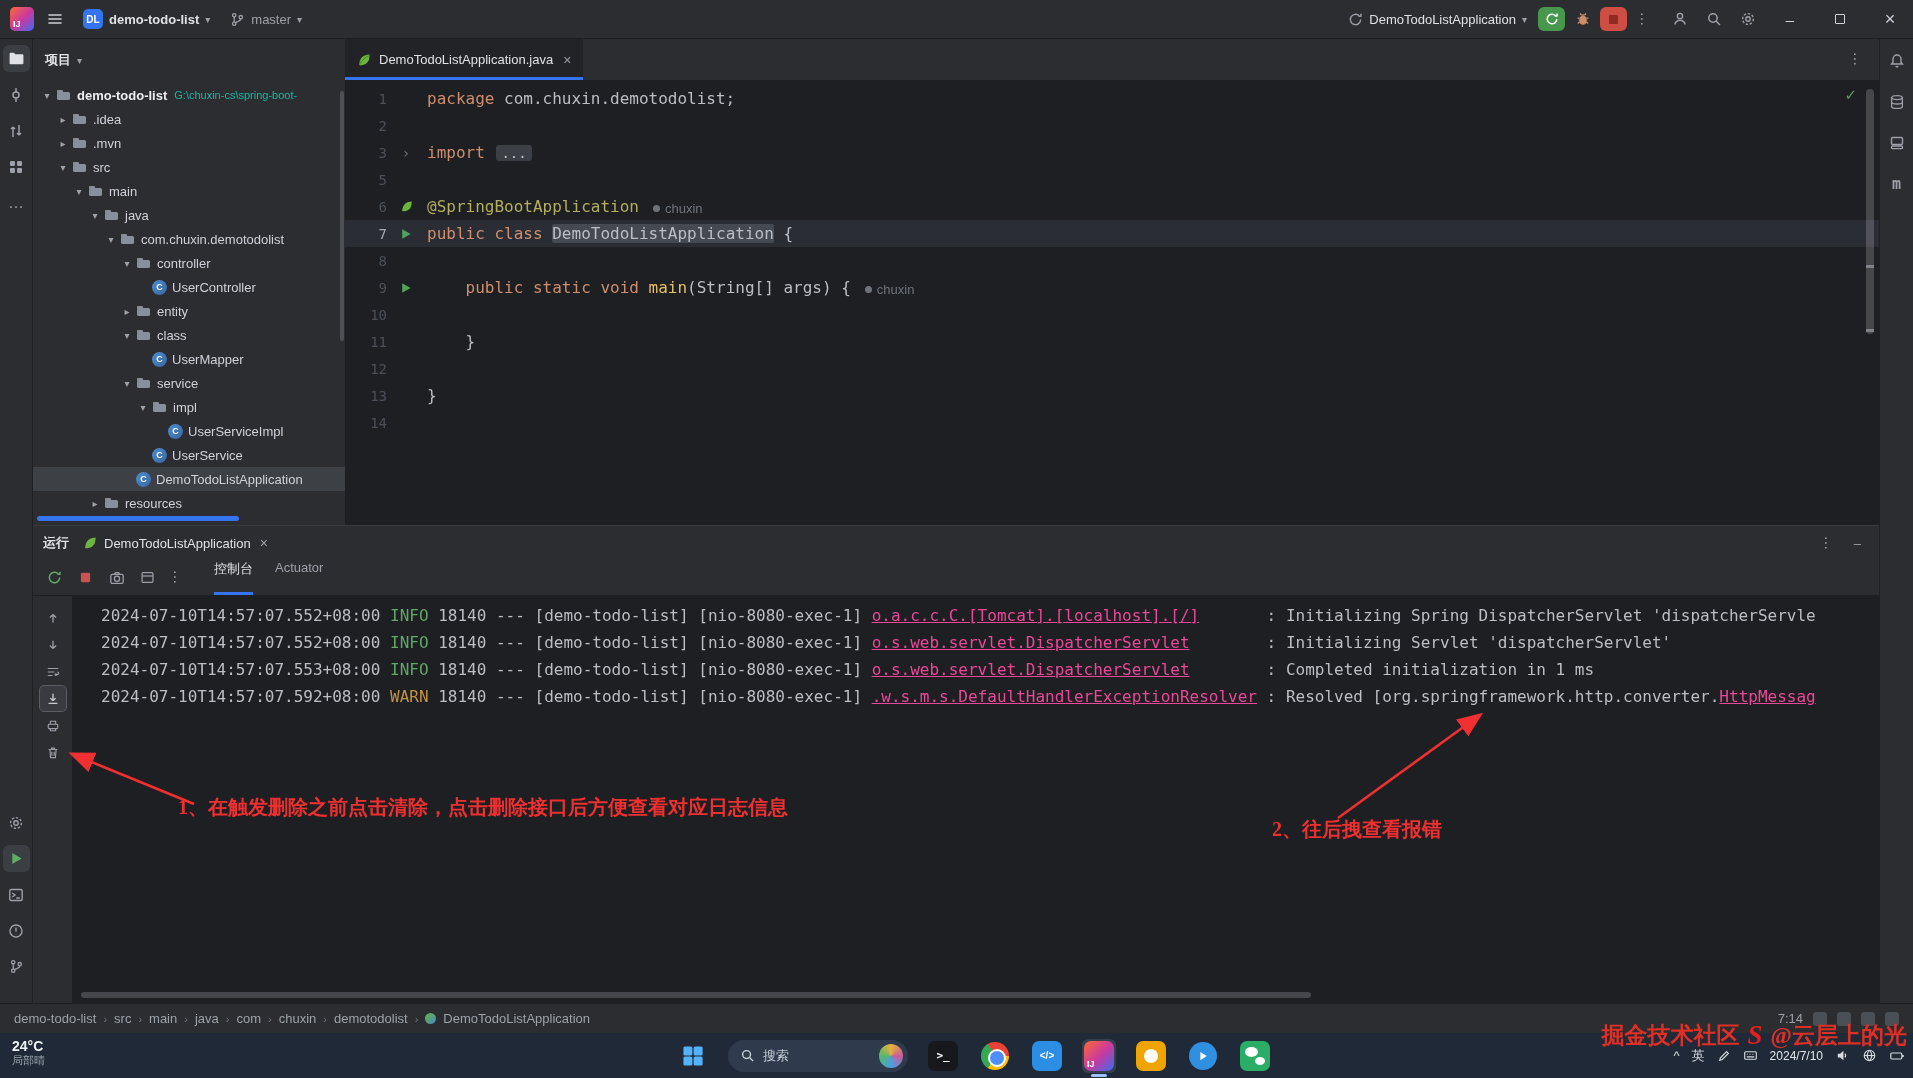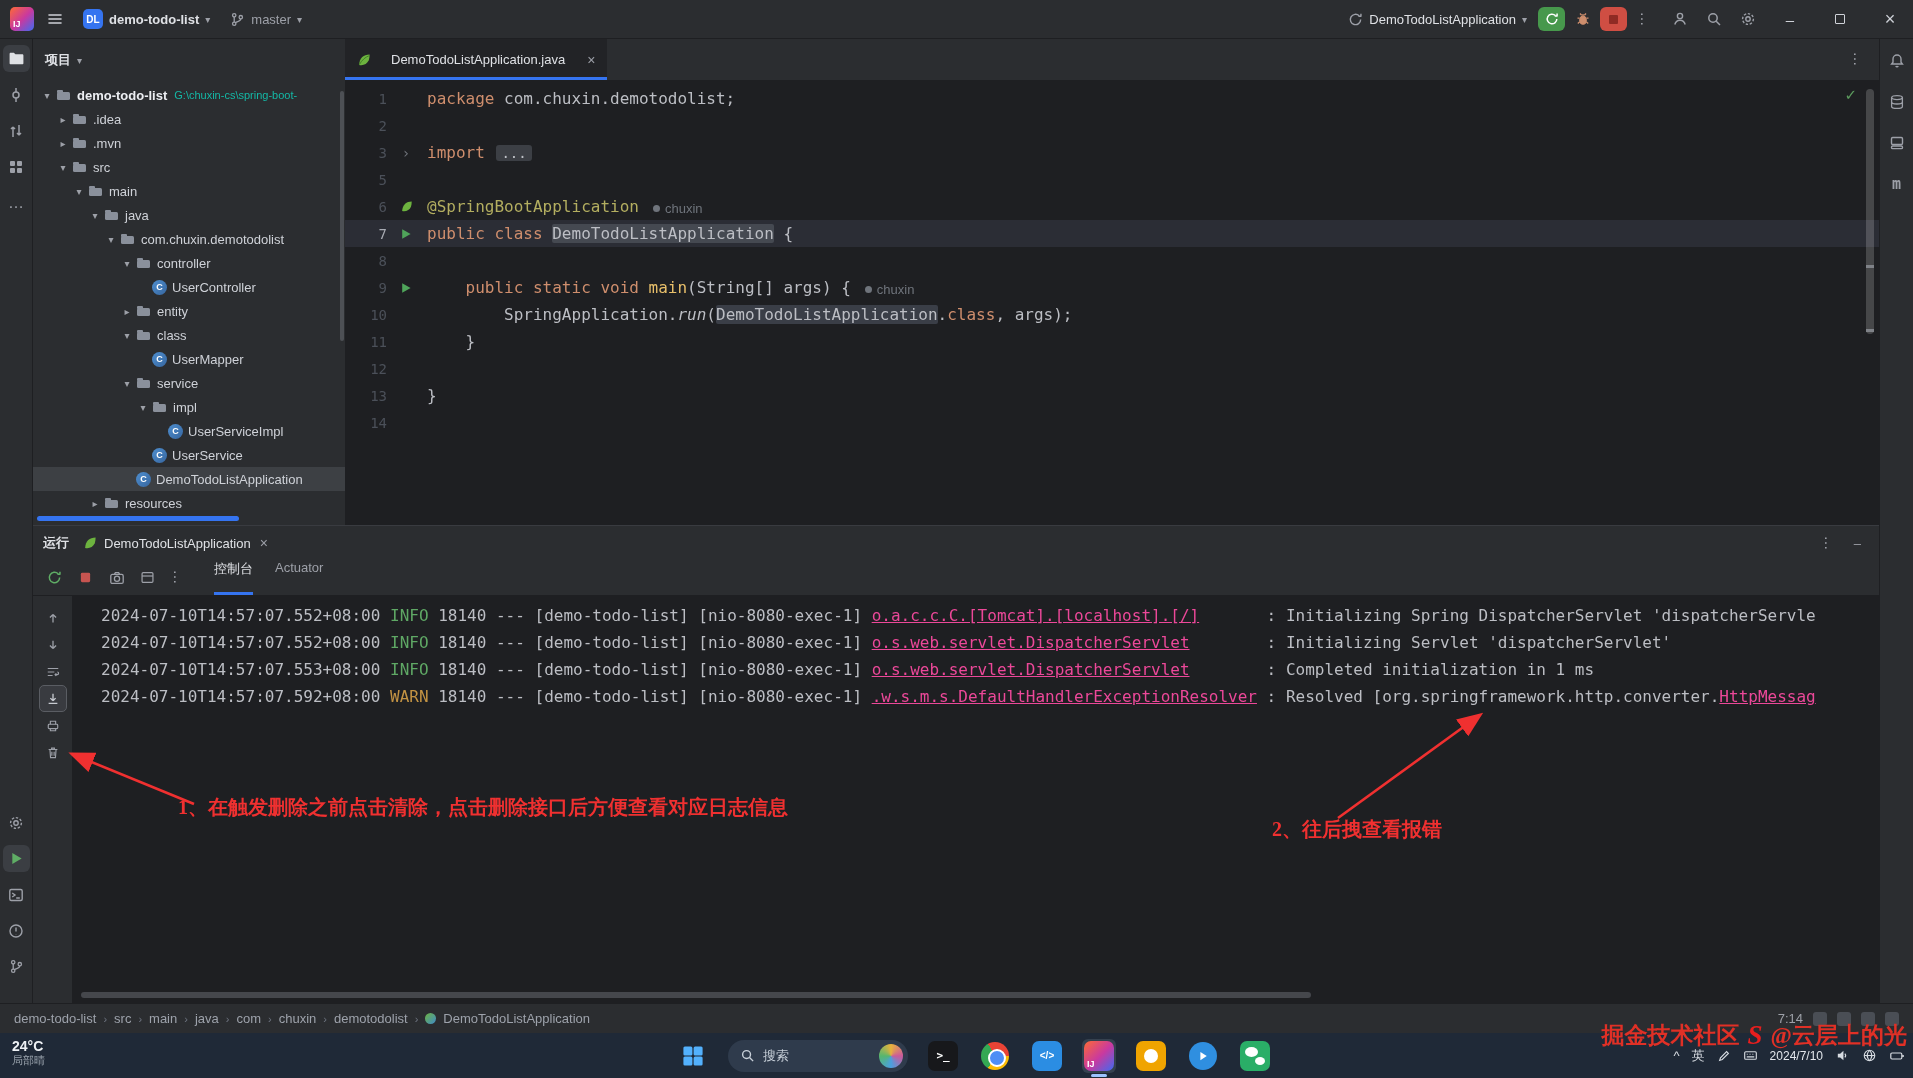--- a/index.html
+++ b/index.html
@@ -58,21 +58,21 @@
     color:#fff;font-size:9px;font-weight:700}
   .tlabel{color:#cfd2d8}
   .tlabel.bold{color:#eceef2;font-weight:700}
   .thint{color:#14b8a6;margin-left:7px;font-size:11px}
   #panel-hscroll{position:absolute;left:4px;bottom:4px;width:202px;height:5px;border-radius:3px;background:#3574f0}
   #panel-vscroll{position:absolute;right:1px;top:52px;width:4px;height:250px;border-radius:2px;background:#4d5055}
 
   
   #editor{position:absolute;left:345px;top:39px;width:1534px;height:486px;background:#1e1f22}
   #tabbar{height:42px;background:#2b2d30;display:flex;align-items:stretch;border-bottom:1px solid #1e1f22}
-  .etab{display:flex;align-items:center;gap:20px;padding:0 12px;background:#222326;position:relative;color:#dfe1e5}
+  .etab{display:flex;align-items:center;gap:8px;padding:0 12px;background:#222326;position:relative;color:#dfe1e5}
   .etab::after{content:"";position:absolute;left:0;right:0;bottom:0;height:3px;background:#3574f0}
   .tab-close{color:#9da0a8;font-size:14px;margin-left:2px}
   .tabbar-right{margin-left:auto;display:flex;align-items:center;padding-right:12px}
   #code-host{padding-top:4px;position:relative}
   .code-line{height:27px;display:flex;align-items:center;font-family:"DejaVu Sans Mono","Liberation Mono",monospace;font-size:16px;white-space:pre}
   .code-line.current{background:#2b2d35}
   .gut-num{width:50px;flex:none;text-align:right;padding-right:8px;color:#4b5059;font-size:14px}
   .code-line.current .gut-num{color:#a8abb3}
   .gut-icon{width:22px;flex:none;display:flex;align-items:center;justify-content:center}
   .foldmark{color:#6f737a;font-size:14px}
@@ -482,21 +482,21 @@
         <div class="code-line"><span class="gut-num">6</span><span class="gut-icon"><svg width="13" height="13" viewBox="0 0 14 14">
               <path d="M12.6 1.6C7 1.6 2.8 5 2.3 11.8c3.7 1 8-.7 9.5-4.6.6-1.6.8-3.6.8-5.6z" fill="#6db33f"></path>
             </svg></span><span class="code-text"><span class="tok-ann">@SpringBootApplication</span><span class="tok-hint">chuxin</span></span></div>
         <div class="code-line current"><span class="gut-num">7</span><span class="gut-icon"><svg width="12" height="12" viewBox="0 0 12 12">
               <path d="M2.2 1.2l8.4 4.8-8.4 4.8z" fill="#4fa45a"></path>
             </svg></span><span class="code-text"><span class="tok-kw">public class </span><span class="tok-hl">DemoTodoListApplication</span><span class="tok-d"> {</span></span></div>
         <div class="code-line"><span class="gut-num">8</span><span class="gut-icon"></span><span class="code-text"></span></div>
         <div class="code-line"><span class="gut-num">9</span><span class="gut-icon"><svg width="12" height="12" viewBox="0 0 12 12">
               <path d="M2.2 1.2l8.4 4.8-8.4 4.8z" fill="#4fa45a"></path>
             </svg></span><span class="code-text"><span class="tok-d">    </span><span class="tok-kw">public static void </span><span class="tok-mth">main</span><span class="tok-d">(String[] args) {</span><span class="tok-hint">chuxin</span></span></div>
-        <div class="code-line"><span class="gut-num">10</span><span class="gut-icon"></span><span class="code-text"><span class="tok-d">        SpringApplication.</span><span class="tok-it">run</span><span class="tok-d">(</span><span class="tok-hl2">DemoTodoListApplication</span><span class="tok-d">.</span><span class="tok-kw">class</span><span class="tok-d">, args);</span></span></div>
+        <div class="code-line"><span class="gut-num">10</span><span class="gut-icon"></span></div>
         <div class="code-line"><span class="gut-num">11</span><span class="gut-icon"></span><span class="code-text"><span class="tok-d">    }</span></span></div>
         <div class="code-line"><span class="gut-num">12</span><span class="gut-icon"></span><span class="code-text"></span></div>
         <div class="code-line"><span class="gut-num">13</span><span class="gut-icon"></span><span class="code-text"><span class="tok-d">}</span></span></div>
         <div class="code-line"><span class="gut-num">14</span><span class="gut-icon"></span><span class="code-text"></span></div>
       </div>
     <div id="inspect-ok">✓</div>
     <div id="editor-vscroll"></div>
     <div class="scroll-mark" style="top:226px"></div>
     <div class="scroll-mark" style="top:290px"></div>
   </div>

